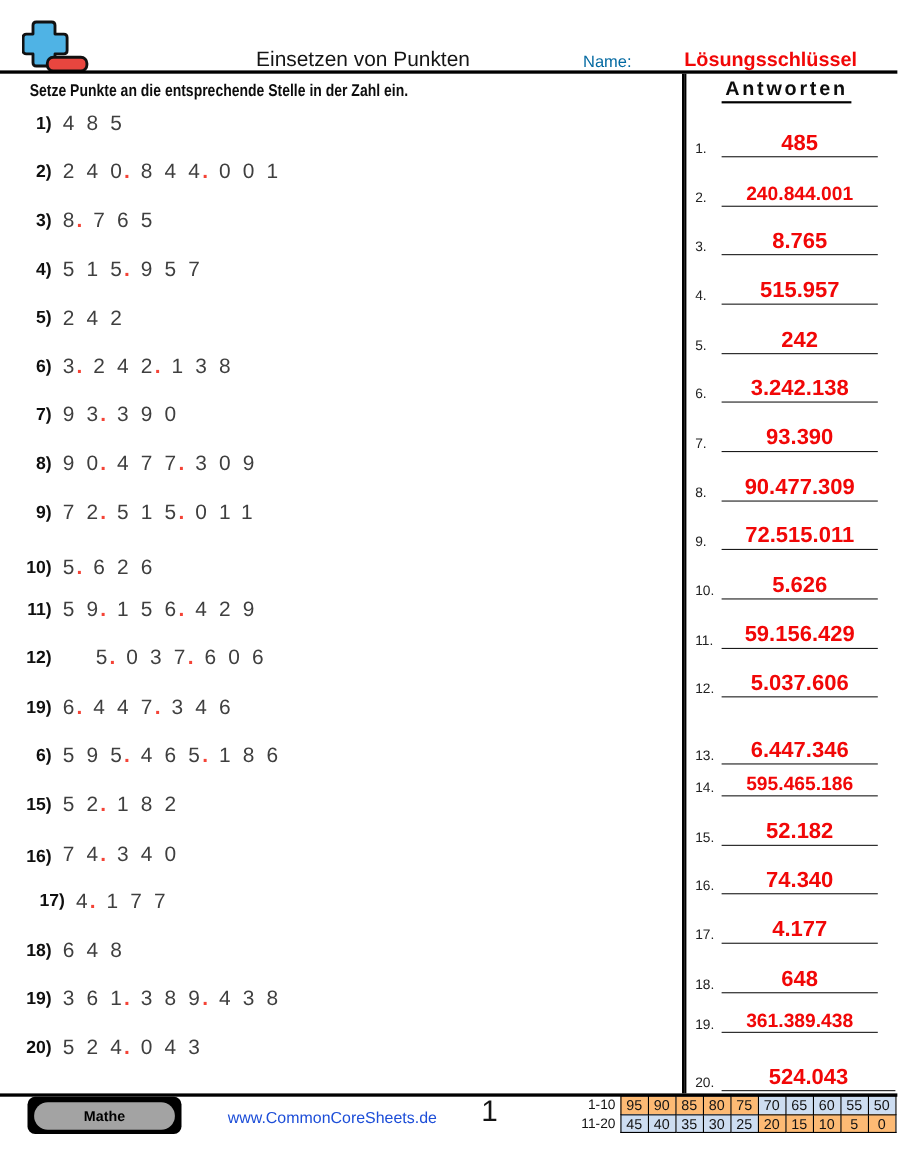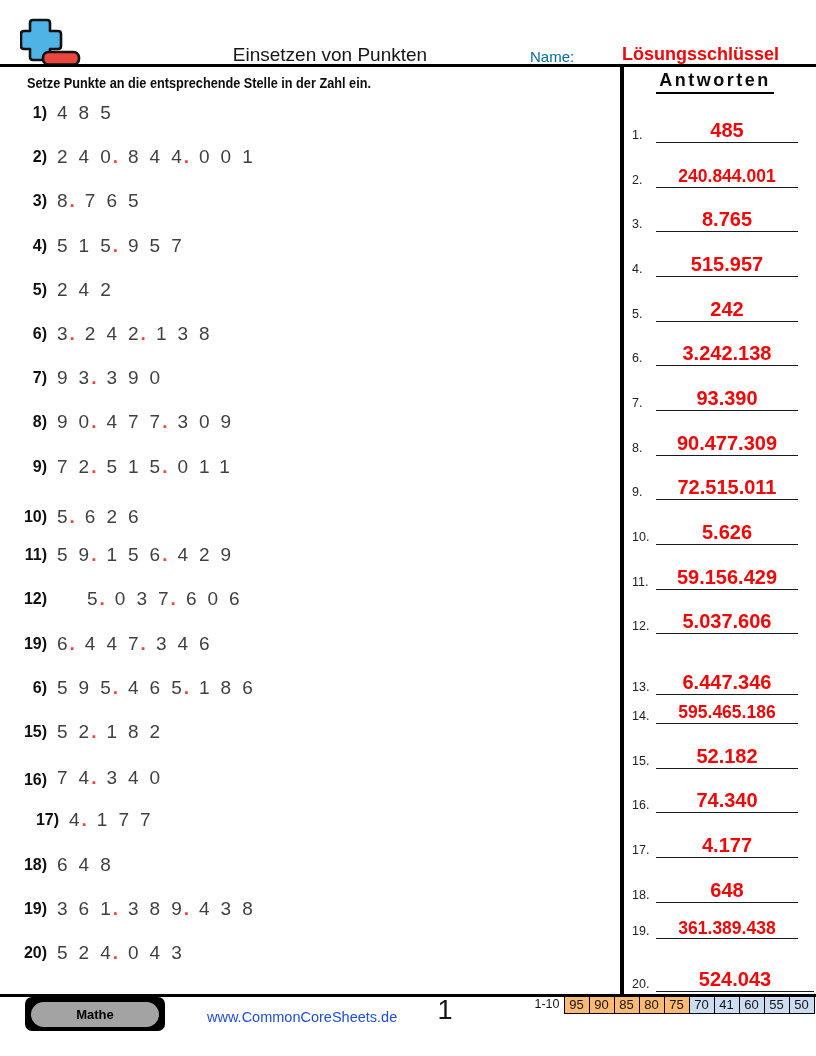--- a/index.html
+++ b/index.html
@@ -297,19 +297,32 @@
 <table class="abs score-table">
     <tbody>
       <tr>
         <td class="score-label">1-10</td>
         <td class="score-cell">95</td>
         <td class="score-cell">90</td>
         <td class="score-cell">85</td>
         <td class="score-cell">80</td>
         <td class="score-cell">75</td>
         <td class="score-cell shaded">70</td>
-        <td class="score-cell shaded">41</td>
+        <td class="score-cell shaded">65</td>
         <td class="score-cell shaded">60</td>
         <td class="score-cell shaded">55</td>
         <td class="score-cell shaded">50</td>
       </tr>
+      <tr>
+        <td class="score-label">11-20</td>
+        <td class="score-cell shaded">45</td>
+        <td class="score-cell shaded">40</td>
+        <td class="score-cell shaded">35</td>
+        <td class="score-cell shaded">30</td>
+        <td class="score-cell shaded">25</td>
+        <td class="score-cell">20</td>
+        <td class="score-cell">15</td>
+        <td class="score-cell">10</td>
+        <td class="score-cell">5</td>
+        <td class="score-cell">0</td>
+      </tr>
     </tbody>
   </table>
 
 </body></html>

